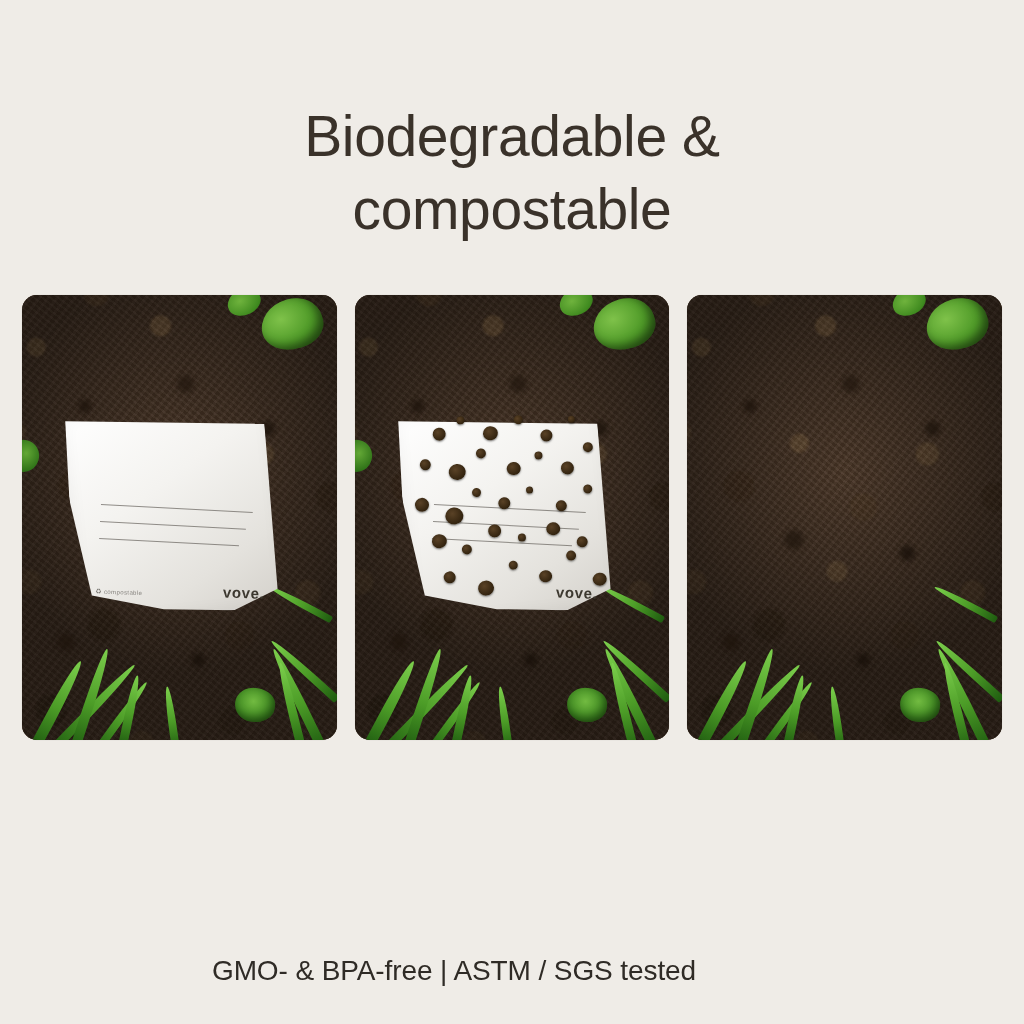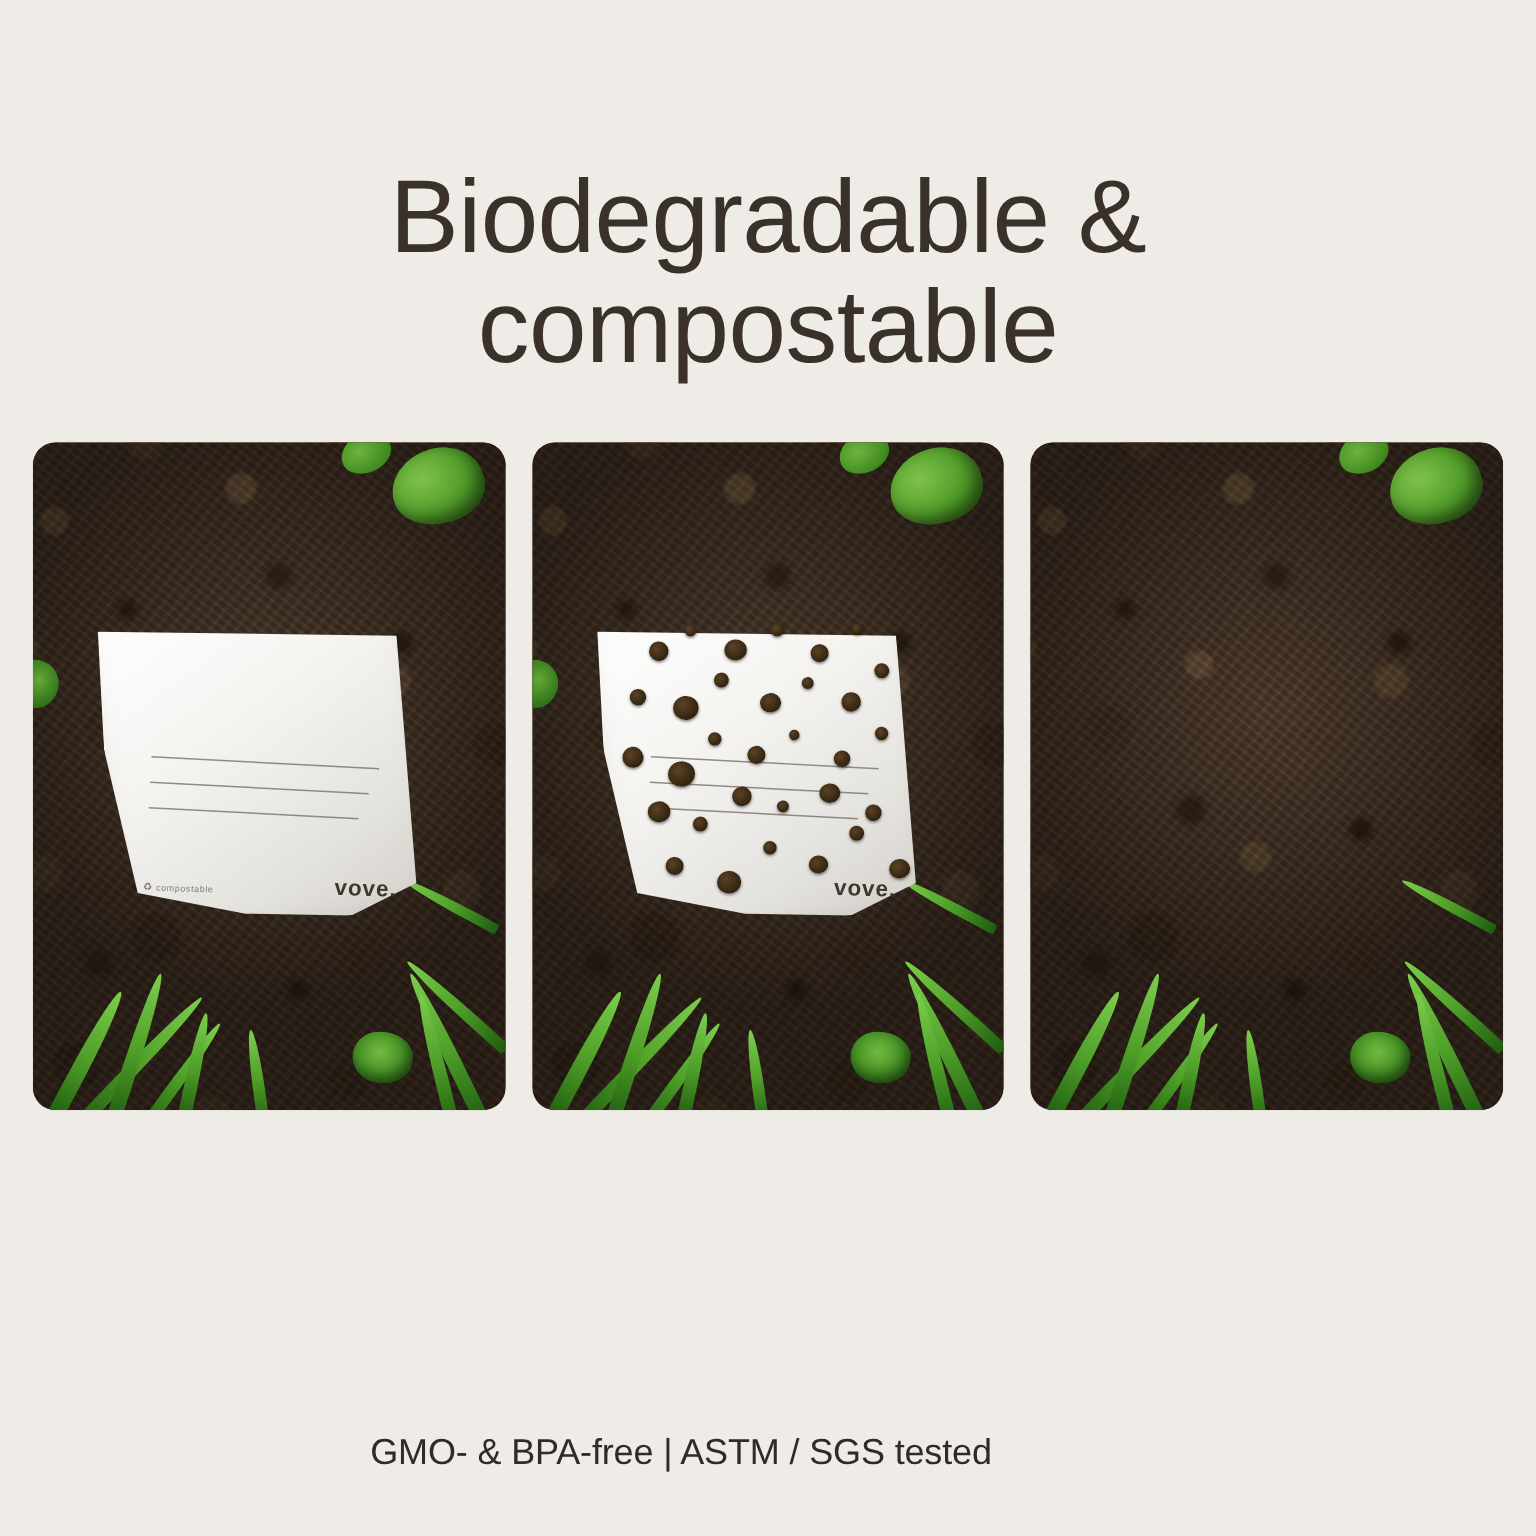--- a/index.html
+++ b/index.html
@@ -22,21 +22,21 @@
   }
 
   
   .headline {
     position: absolute;
     left: 0;
     top: 62px;
     width: 1024px;
     text-align: center;
     color: #3a322a;
-    font-size: 69px;
+    font-size: 57px;
     line-height: 73px;
     font-weight: 500;
     letter-spacing: -0.4px;
     white-space: pre-line;
   }
 
   
   .panel-row {
     position: absolute;
     left: 22px;
@@ -291,21 +291,21 @@
   }
 
   
   .footer {
     position: absolute;
     left: 0;
     top: 955px;
     width: 908px;
     text-align: center;
     color: #2f2b26;
-    font-size: 24px;
+    font-size: 28px;
     letter-spacing: -0.1px;
     font-weight: 400;
   }
 </style>
 </head>
 <body>
 
 <div class="page">
 
   <h1 class="headline">Biodegradable &amp;

